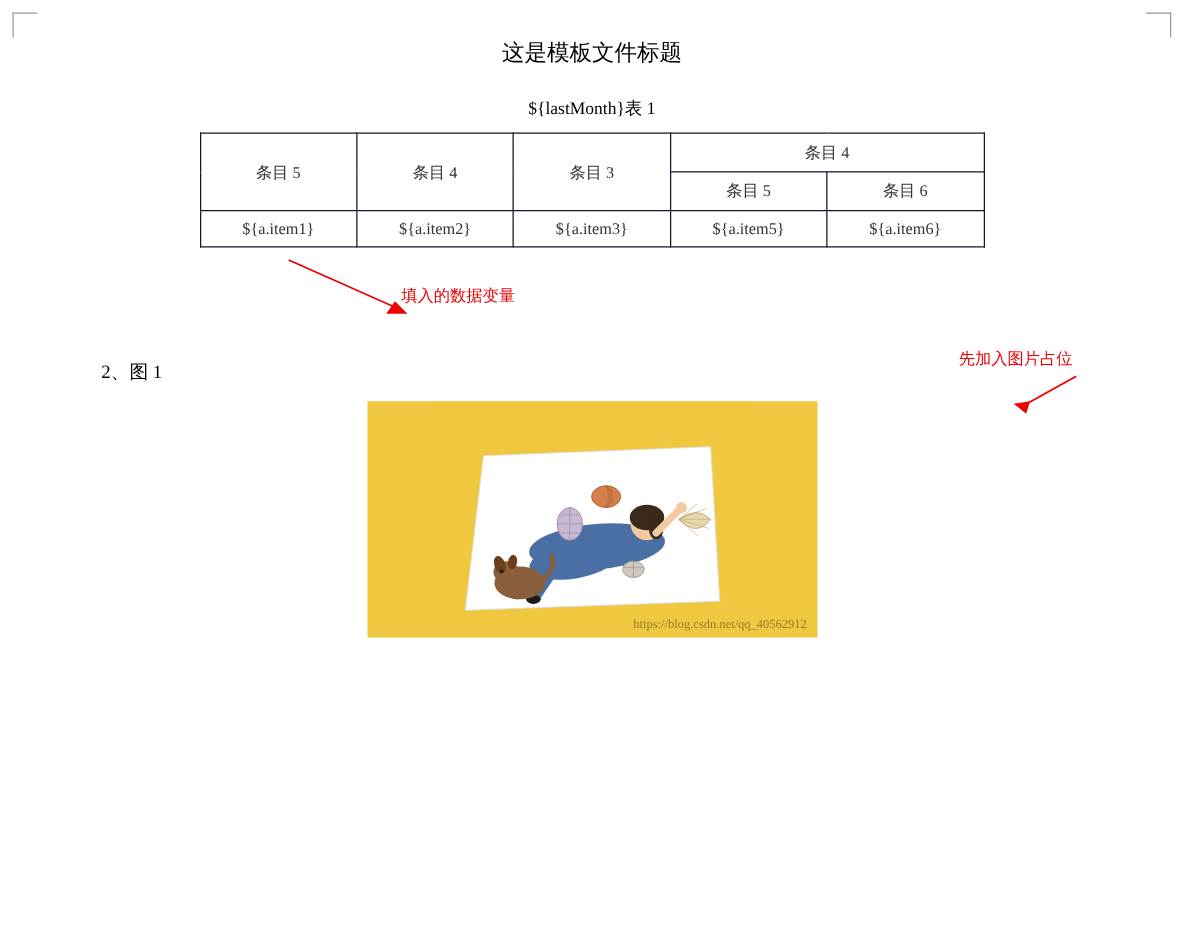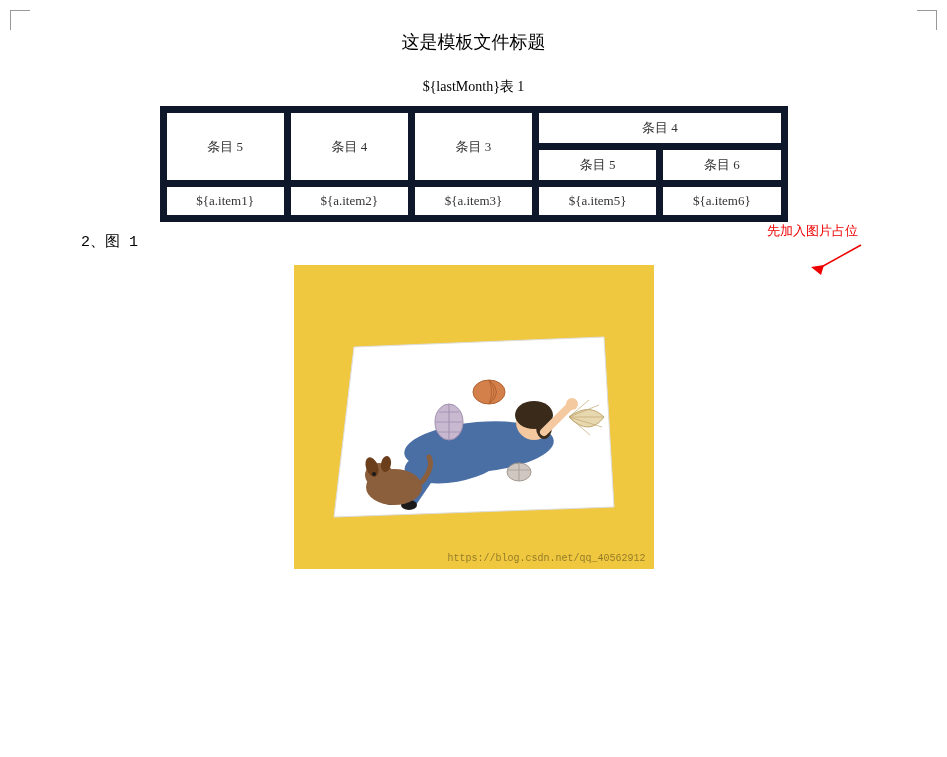--- a/index.html
+++ b/index.html
@@ -65,21 +65,21 @@
 
     .data-table {
       border-collapse: collapse;
       margin: 0 auto;
       width: 80%;
       margin-bottom: 10px;
     }
 
     .data-table th,
     .data-table td {
-      border: 7px solid #0f172a;
+      border: 1px solid #0f172a;
       padding: 6px 12px;
       text-align: center;
       font-size: 13px;
       font-weight: normal;
     }
 
     .data-table .header-row th {
       background: #fff;
       font-weight: normal;
     }
@@ -117,21 +117,21 @@
       color: #e00;
       font-size: 13px;
     }
 
     .image-placeholder-area {
       position: relative;
     }
 
     .image-placeholder {
       width: 360px;
-      height: 304px;
+      height: 189px;
       margin: 12px auto;
       background: #f0c840;
       position: relative;
       overflow: hidden;
       display: flex;
       align-items: center;
       justify-content: center;
     }
 
     
@@ -143,21 +143,20 @@
     .watermark {
       position: absolute;
       bottom: 5px;
       right: 8px;
       font-size: 10px;
       color: rgba(0,0,0,0.4);
     }
 
     .section2-wrapper {
       position: relative;
-      font-family: Liberation Mono, monospace;
     }
   </style>
 </head>
 <body>
 
 <div class="page-container">
 
   <div class="corner-mark top-left"></div>
   <div class="corner-mark top-right"></div>
 
@@ -183,20 +182,29 @@
         <tr>
           <td>${a.item1}</td>
           <td>${a.item2}</td>
           <td>${a.item3}</td>
           <td>${a.item5}</td>
           <td>${a.item6}</td>
         </tr>
       </tbody>
     </table>
 
+    <div class="annotation-area">
+      <svg class="arrow-svg" width="200" height="60" viewBox="0 0 200 60">
+
+        <line x1="30" y1="5" x2="120" y2="45" stroke="#e00" stroke-width="1.5"></line>
+
+        <polygon points="115,38 125,48 108,48" fill="#e00"></polygon>
+      </svg>
+      <span class="annotation-text">填入的数据变量</span>
+    </div>
   </div>
 
   <div class="section2-wrapper">
     <div style="position:relative; margin-bottom: 10px;">
       <p class="section-heading-2">2、图 1</p>
 
       <div style="position:absolute; right: 0; top: -10px; display:flex; align-items:flex-end;flex-direction:column;">
         <span class="annotation-right" style="position:static; margin-right: 8px;">先加入图片占位</span>
         <svg width="60" height="40" viewBox="0 0 60 40">
           <line x1="55" y1="5" x2="10" y2="30" stroke="#e00" stroke-width="1.5"></line>

